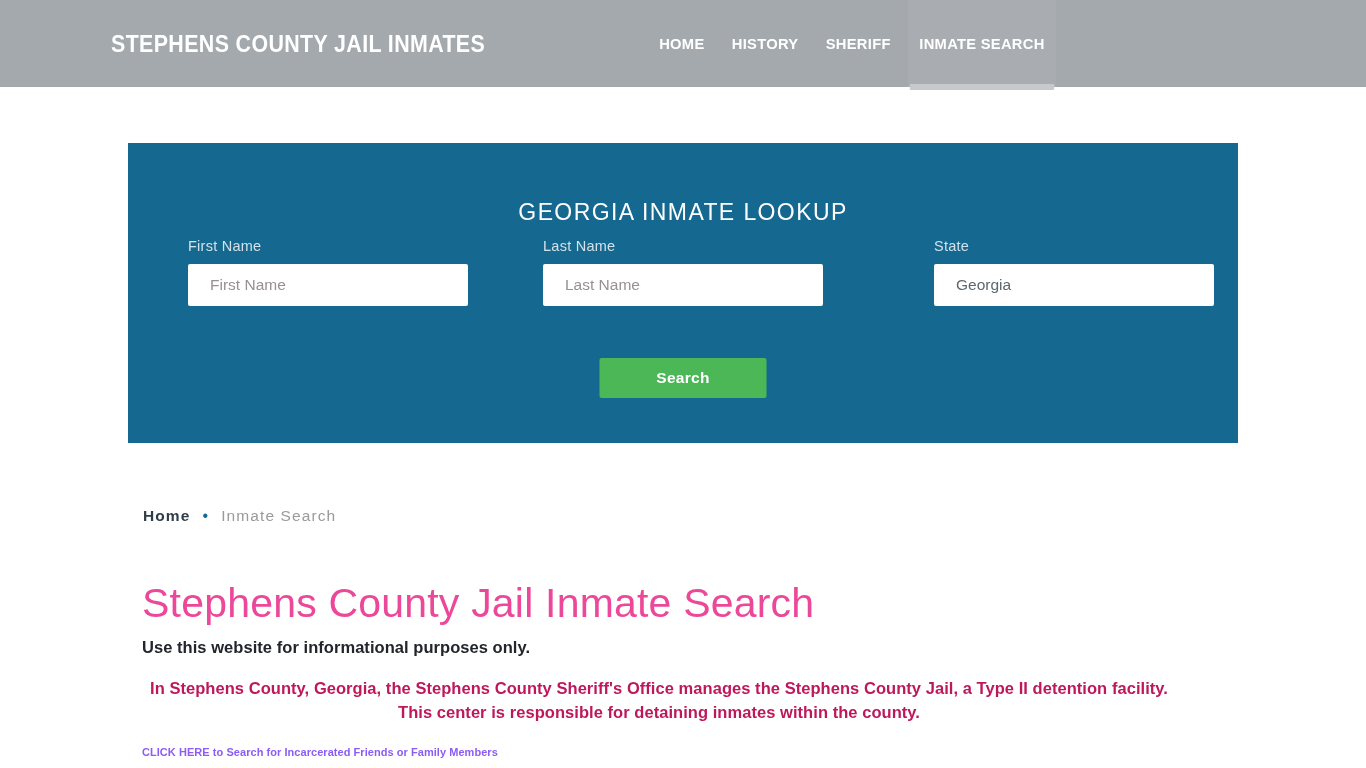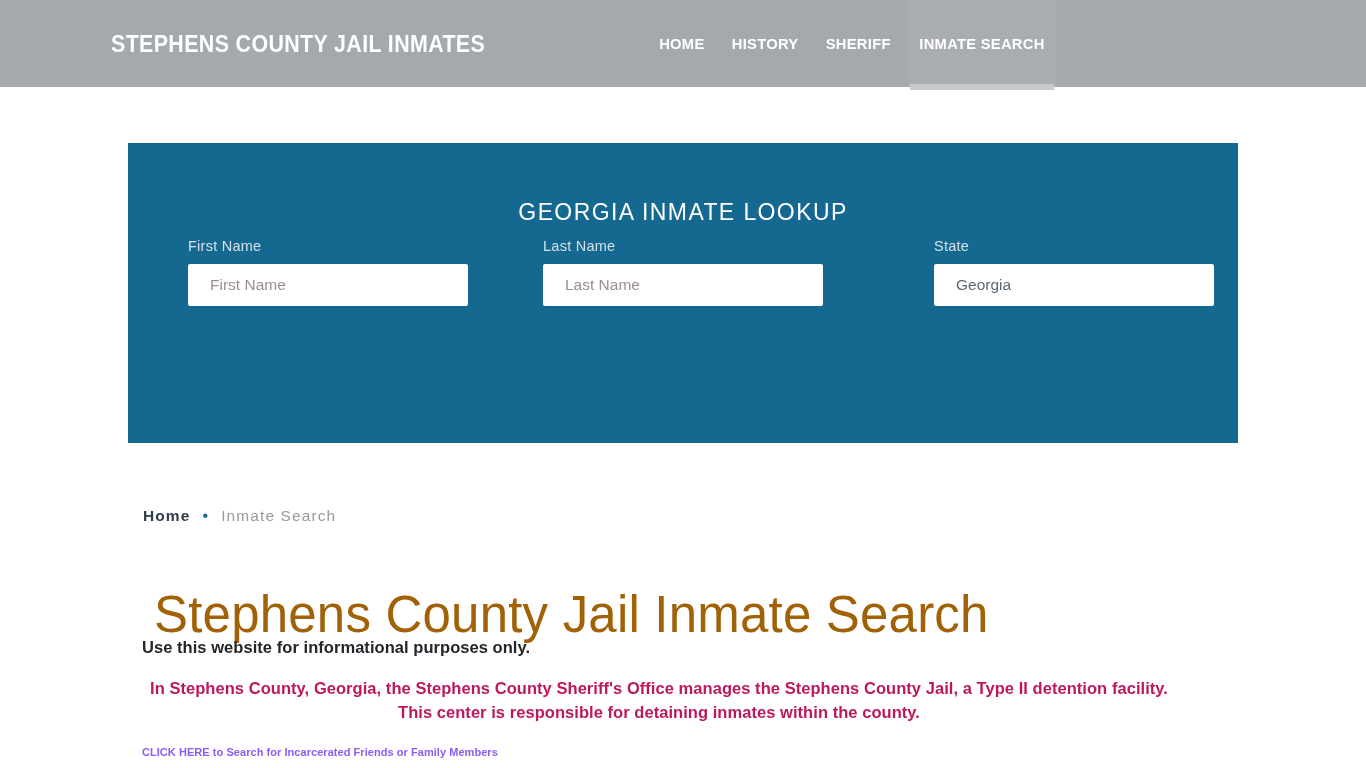--- a/index.html
+++ b/index.html
@@ -203,24 +203,24 @@
   .crumb-current {
     color: #9a9a9a;
     font-weight: normal;
   }
 
   
   .page-title {
     position: absolute;
     left: 142px;
     top: 578px;
-    margin: 12px;
-    color: #a16207;
-    font-family: "Liberation Sans Narrow", "Liberation Sans", sans-serif;
-    font-size: 51px;
+    margin: 0;
+    color: #ec4899;
+    font-family: "Liberation Sans Narrow", "Liberation Sans", sans-serif;
+    font-size: 41px;
     font-weight: normal;
     letter-spacing: 0.2px;
     line-height: 50px;
     white-space: nowrap;
   }
   .lead-text {
     position: absolute;
     left: 142px;
     top: 636px;
     margin: 0;
@@ -295,20 +295,21 @@
     <input class="field-input" type="text" placeholder="Last Name" style="">
   </div>
 
   <div class="field state">
     <label class="field-label">State</label>
     <div class="field-select">
       <span>Georgia</span>
     </div>
   </div>
 
+  <button class="search-button">Search</button>
 
 </section>
 
 <nav class="breadcrumb">
   <a class="crumb-link" href="#">Home</a>
   <span class="crumb-sep">•</span>
   <span class="crumb-current">Inmate Search</span>
 </nav>
 
 <h1 class="page-title">Stephens County Jail Inmate Search</h1>

